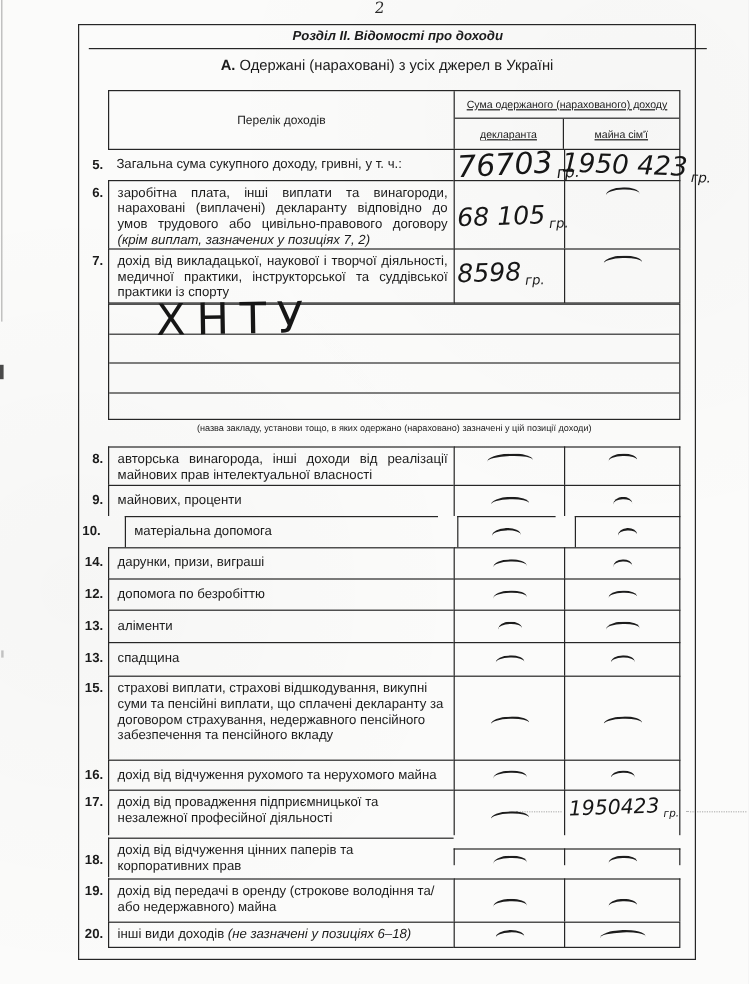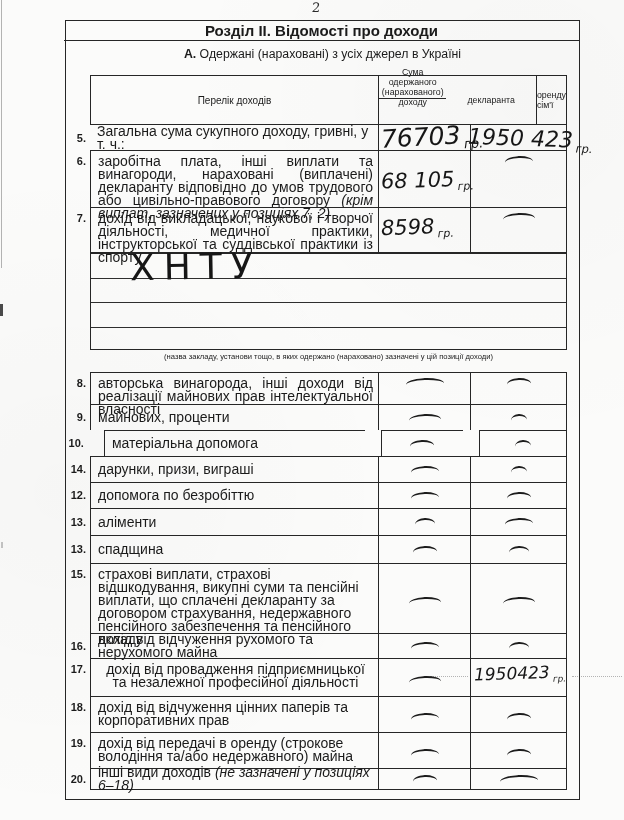--- a/index.html
+++ b/index.html
@@ -6,40 +6,40 @@
   .page{
     position:relative;width:624px;height:820px;margin:0 auto;
     background:#fbfbfa;
     background-image:radial-gradient(circle at 85% 12%, rgba(0,0,0,0.02), transparent 40%),
                      radial-gradient(circle at 10% 60%, rgba(0,0,0,0.02), transparent 45%);
     font-family:"Liberation Sans", sans-serif;color:#1b1b1b;overflow:hidden;
   }
   .abs{position:absolute;}
   .pageno{left:312px;top:0;font-family:"DejaVu Serif",serif;font-size:13px;color:#2a2a2a;transform:skewX(-6deg);}
   .outer-box{left:65px;top:20px;width:515px;height:780px;border:1.6px solid #262626;box-sizing:border-box;}
-  .title-row{left:64px;top:20px;width:515px;height:21px;border-bottom:1.6px solid #262626;box-sizing:border-box;
-    display:flex;align-items:center;justify-content:center;font-weight:bold;font-size:15px;}
+  .title-row{left:74px;top:20px;width:515px;height:21px;border-bottom:1.6px solid #262626;box-sizing:border-box;
+    display:flex;align-items:center;justify-content:center;font-weight:bold;font-size:11px;font-style:italic;}
   .subtitle{left:65px;top:47px;width:515px;text-align:center;font-size:12.3px;}
   .subtitle b{font-weight:bold;}
 
   
   .hdr{left:90px;top:75px;width:477px;height:50px;border:1.6px solid #262626;box-sizing:border-box;display:flex;}
   .hdr-desc{width:288px;box-sizing:border-box;border-right:1.6px solid #262626;display:flex;align-items:center;justify-content:center;font-size:10px;}
-  .hdr-right{flex:1;display:flex;}
+  .hdr-right{flex:1;display:flex;flex-direction:column;text-decoration:underline;}
   .hdr-sum{height:23px;box-sizing:border-box;border-bottom:1.6px solid #262626;display:flex;align-items:center;justify-content:center;font-size:8.8px;text-align:center;}
   .hdr-sub{flex:1;display:flex;}
   .hdr-dec{width:90.5px;box-sizing:border-box;border-right:1.6px solid #262626;display:flex;align-items:center;justify-content:center;font-size:8.8px;}
   .hdr-fam{flex:1;display:flex;align-items:center;justify-content:center;font-size:8.8px;}
 
   
   .rowwrap{left:65px;width:502px;}
   .frow{display:flex;width:502px;box-sizing:border-box;}
   .cell{box-sizing:border-box;display:flex;align-items:center;}
   .numc{width:25px;font-weight:bold;font-size:11px;justify-content:flex-end;padding-right:4px;box-sizing:border-box;}
-  .descc{width:288px;font-size:14px;line-height:13px;padding:2px 5px 2px 7px;}
+  .descc{width:288px;font-size:11px;line-height:13px;padding:2px 5px 2px 7px;}
   .decc{width:92px;justify-content:center;}
   .famc{width:97px;justify-content:center;}
   .bl{border-left:1.6px solid #262626;}
   .br{border-right:1.6px solid #262626;}
   .bt{border-top:1.6px solid #262626;}
   .bb{border-bottom:1.6px solid #262626;}
   .top-align .cell{align-items:flex-start;}
   .top-align .descc{padding-top:4px;}
   .top-align .numc,.top-align .decc,.top-align .famc{padding-top:5px;}
   .just .desc-text{text-align:justify;display:block;}
@@ -81,21 +81,21 @@
     <b>А.</b>
     <span>Одержані (нараховані) з усіх джерел в Україні</span>
   </div>
 
   <div class="abs hdr">
     <div class="hdr-desc">Перелік доходів</div>
     <div class="hdr-right">
       <div class="hdr-sum">Сума одержаного (нарахованого) доходу</div>
       <div class="hdr-sub">
         <div class="hdr-dec">декларанта</div>
-        <div class="hdr-fam">оренду сім'ї</div>
+        <div class="hdr-fam">майна сім'ї</div>
       </div>
     </div>
   </div>
 
   <div class="abs rowwrap" style="top:125px;">
     <div class="frow" style="height:25px;">
       <div class="cell numc">5.</div>
       <div class="cell descc">
           <span class="desc-text">Загальна сума сукупного доходу, гривні, у т. ч.:</span>
         </div>
@@ -246,32 +246,32 @@
           <span class="desc-text">дохід від відчуження рухомого та нерухомого майна</span>
         </div>
       <div class="cell decc bl bt">
           <div class="hw-dash w28"></div>
         </div>
       <div class="cell famc bl bt br">
           <div class="hw-dash w20"></div>
         </div>
     </div>
 
-    <div class="frow top-align" style="height:38px;text-align:center;">
+    <div class="frow top-align" style="height:38px;">
       <div class="cell numc">17.</div>
       <div class="cell descc bl bt">
           <span class="desc-text">дохід від провадження підприємницької та незалежної професійної діяльності</span>
         </div>
       <div class="cell decc bl bt" style="align-items:center;">
           <div class="hw-dash w32"></div>
         </div>
       <div class="cell famc bl bt br"></div>
     </div>
 
-    <div class="frow top-align" style="height:36px;">
+    <div class="frow top-align" style="height:36px;align-items:center;">
       <div class="cell numc">18.</div>
       <div class="cell descc bl bt">
           <span class="desc-text">дохід від відчуження цінних паперів та корпоративних прав</span>
         </div>
       <div class="cell decc bl bt" style="align-items:center;">
           <div class="hw-dash w28"></div>
         </div>
       <div class="cell famc bl bt br" style="align-items:center;">
           <div class="hw-dash w24"></div>
         </div>

